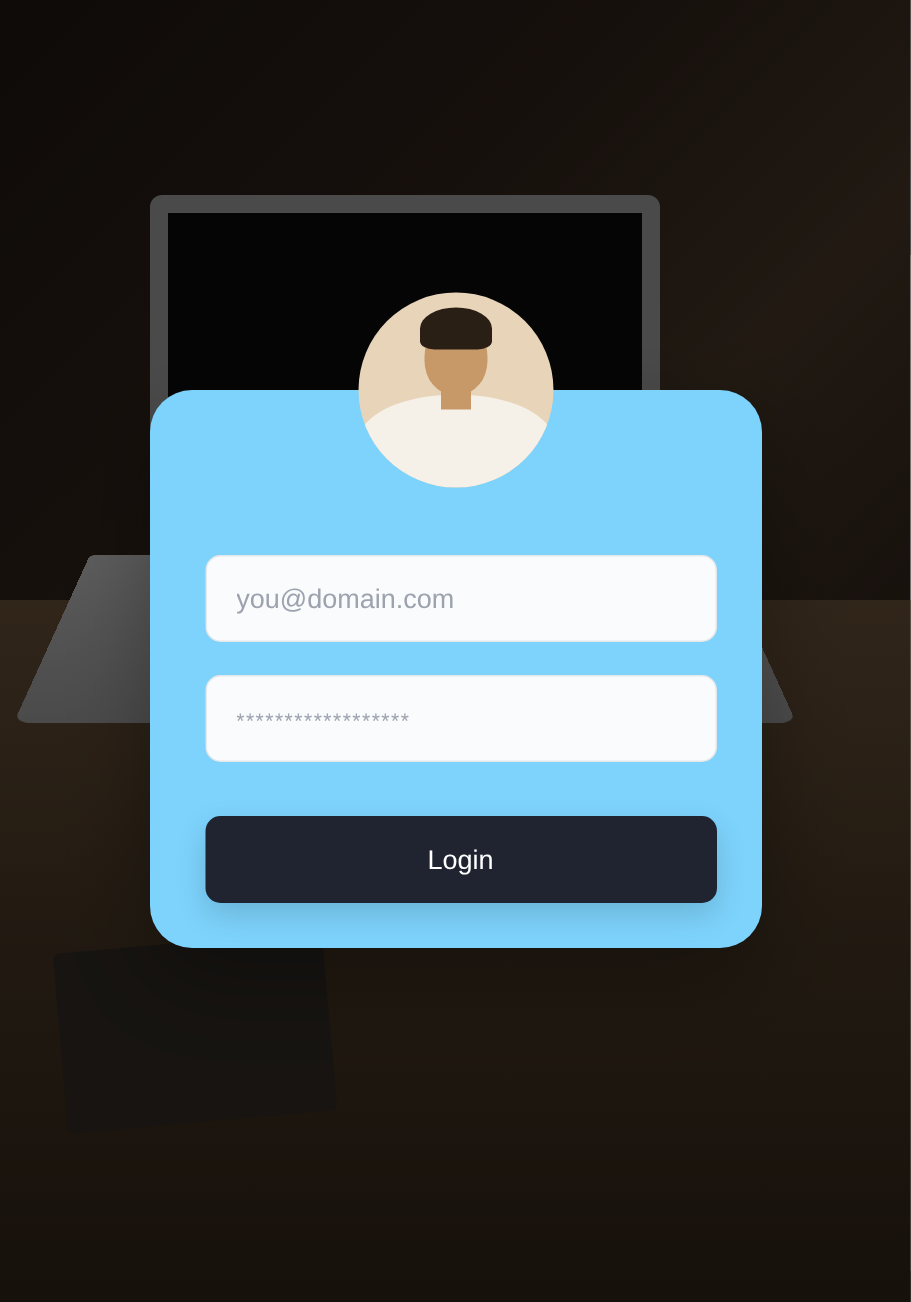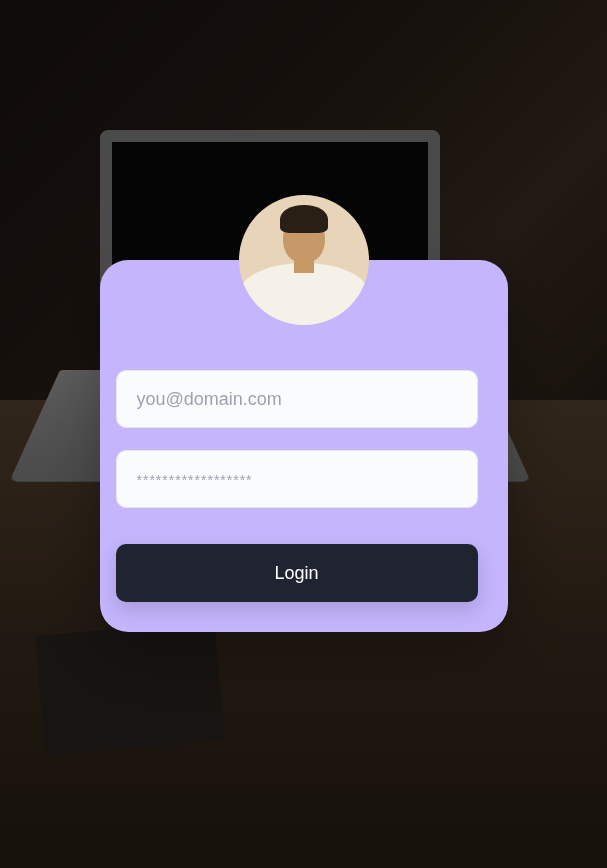--- a/index.html
+++ b/index.html
@@ -71,23 +71,23 @@
       inset: 0;
       background: rgba(0, 0, 0, 0.45);
     }
     
     .login-card {
       position: absolute;
       top: 260px;
       left: 50%;
       transform: translateX(-50%);
       width: 408px;
-      background: #c4b5fd;
+      background: #7dd3fc;
       border-radius: 28px;
-      padding: 110px 30px 30px 16px;
+      padding: 110px 30px 30px 37px;
       box-shadow: 0 20px 60px rgba(0, 0, 0, 0.3);
     }
     
     .avatar {
       position: absolute;
       top: -65px;
       left: 50%;
       transform: translateX(-50%);
       width: 130px;
       height: 130px;

